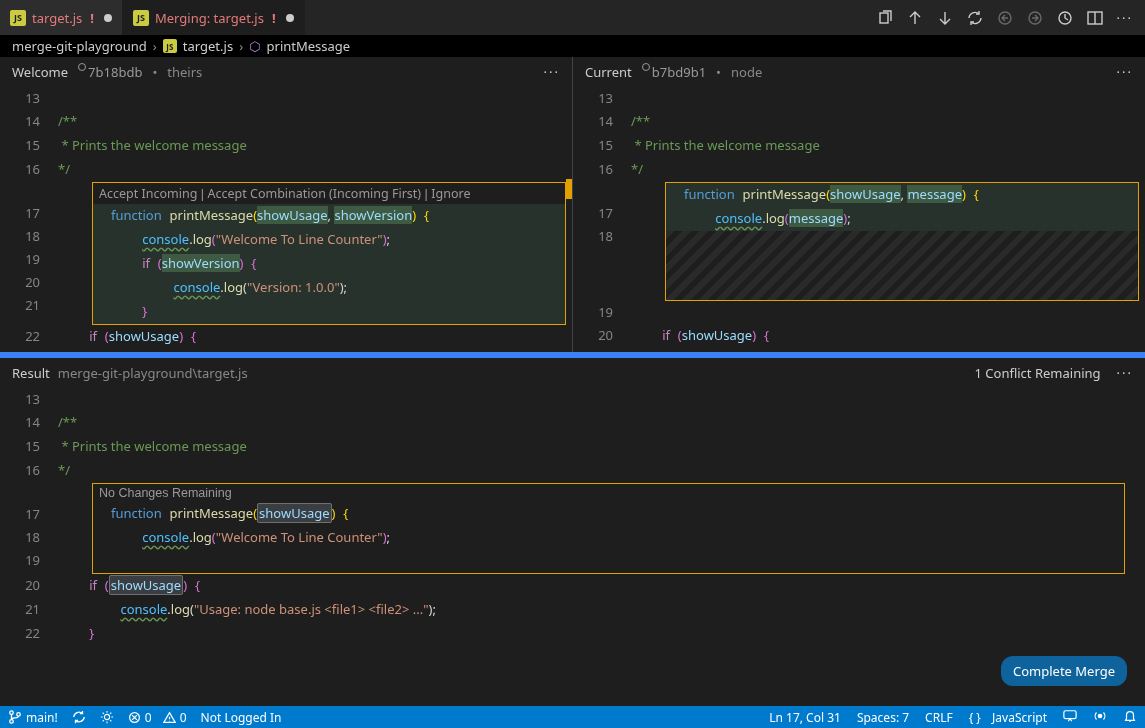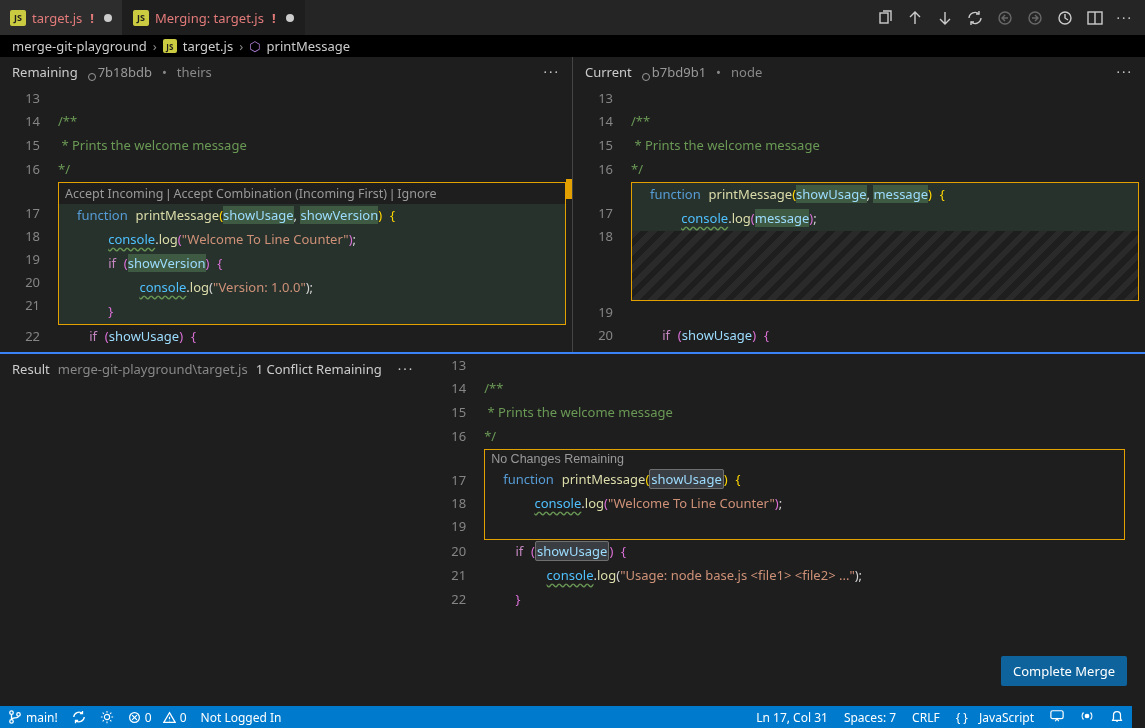--- a/index.html
+++ b/index.html
@@ -24,58 +24,58 @@
 .bc-sep{color:#888}
 .bc-icon{width:14px;height:14px;background:#cbcb41;color:#1e1e1e;display:inline-flex;align-items:center;justify-content:center;font-size:8px;font-weight:bold;border-radius:2px}
 .bc-cube{color:#b180d7}
 
 
 .panes-top{display:flex;height:295px}
 .pane{flex:1;display:flex;flex-direction:column;overflow:hidden}
 .pane-left{border-right:1px solid #444}
 .pane-hdr{display:flex;align-items:center;height:30px;padding:0 12px;gap:10px;font-size:13px;position:relative}
 .pane-hdr .dots{margin-left:auto;color:#ccc;cursor:pointer;letter-spacing:2px}
-.commit-icon{display:inline-flex;align-items:flex-end;gap:2px;color:#999}
+.commit-icon{display:inline-flex;align-items:flex-start;gap:2px;color:#999}
 .commit-icon .circ{width:8px;height:8px;border:1px solid #999;border-radius:50%;display:inline-block}
 .muted{color:#888}
 .selected-word{border:1px solid #6f6f6f;background:#3a3d41;border-radius:2px;padding:0 1px}
 
 
 .code-wrap{flex:1;overflow:hidden;position:relative}
 .code-row{display:flex;font-size:13px;line-height:23px}
 .gutter{width:58px;text-align:right;padding-right:18px;color:#858585;flex-shrink:0;user-select:none}
 .code{white-space:pre;flex:1;font-family:Consolas,"Courier New",monospace}
 .k{color:#c586c0}
 .fn{color:#dcdcaa}
 .s{color:#ce9178}
 .b{color:#d4d4d4}
 .p{color:#9cdcfe}
 .id{color:#4fc1ff}
 .c{color:#6a9955}
 .y{color:#ffd700}
 .pk{color:#da70d6}
 .bl{color:#569cd6}
 
-.conflict-box{border:1px solid #e2a100;margin-left:58px;margin-right:6px;position:relative}
+.conflict-box{border:1px solid #e2a100;margin-left:92px;margin-right:6px;position:relative}
 .conflict-codelens{font-family:"Segoe UI",sans-serif;font-size:12.5px;color:#999;padding:2px 6px}
 .conflict-region-incoming{background:rgba(64,100,80,0.3)}
 .conflict-region-current{background:rgba(64,100,80,0.3)}
 .hatched{height:69px;background:repeating-linear-gradient(135deg,#2a2a2a 0 6px,#1e1e1e 6px 12px)}
 .ruler-mark{position:absolute;right:0;top:0;width:6px;height:20px;background:#e2a100}
 
 
-.panes-bottom{height:355px;border-top:2px solid #3b82f6;display:flex;flex-direction:row}
+.panes-bottom{height:355px;border-top:6px solid #3b82f6;display:flex;flex-direction:column}
 .result-hdr{display:flex;align-items:center;height:30px;padding:0 12px;gap:8px;font-size:13px}
 .result-hdr .path{color:#888}
 .result-hdr .remaining{margin-left:auto;color:#ccc}
 .result-hdr .dots{margin-left:8px;cursor:pointer;letter-spacing:2px}
-.complete-btn{position:absolute;right:18px;bottom:42px;background:#0e639c;color:#fff;border:none;padding:6px 12px;font-size:13px;border-radius:2px;cursor:pointer}
-
-
-.status{position:absolute;bottom:0;left:0;right:13px;height:22px;background:#007acc;display:flex;align-items:center;font-size:12px;color:#fff;padding:0 8px;gap:14px}
+.complete-btn{position:absolute;right:18px;bottom:42px;background:#0e639c;color:#fff;border:none;padding:6px 12px;font-size:13px;border-radius:12px;cursor:pointer}
+
+
+.status{position:absolute;bottom:0;left:0;right:0;height:22px;background:#007acc;display:flex;align-items:center;font-size:12px;color:#fff;padding:0 8px;gap:14px}
 .status .seg{display:flex;align-items:center;gap:4px;cursor:pointer}
 .status .right{margin-left:auto;display:flex;gap:16px;align-items:flex-start}
 .uw{text-decoration:wavy underline #6a9955;text-underline-offset:3px}
 .param-hi{background:rgba(100,150,100,.4)}
 </style>
 </head>
 <body>
 
 <div class="tabs">
   <div class="tab tab-inactive">
@@ -132,21 +132,21 @@
   <span>target.js</span>
   <span class="bc-sep">›</span>
   <span class="bc-cube">⬡</span>
   <span>printMessage</span>
 </div>
 
 <div class="panes-top">
 
   <div class="pane pane-left">
     <div class="pane-hdr">
-      <span>Remaining</span>
+      <span>Welcome</span>
       <span class="commit-icon">
           <span class="circ"></span>
           <span>7b18bdb</span>
         </span>
       <span class="muted">•</span>
       <span class="muted">theirs</span>
       <span class="dots">···</span>
     </div>
     <div class="code-wrap mono" style="position:relative">
       <div class="ruler-mark" style="top:92px"></div>

